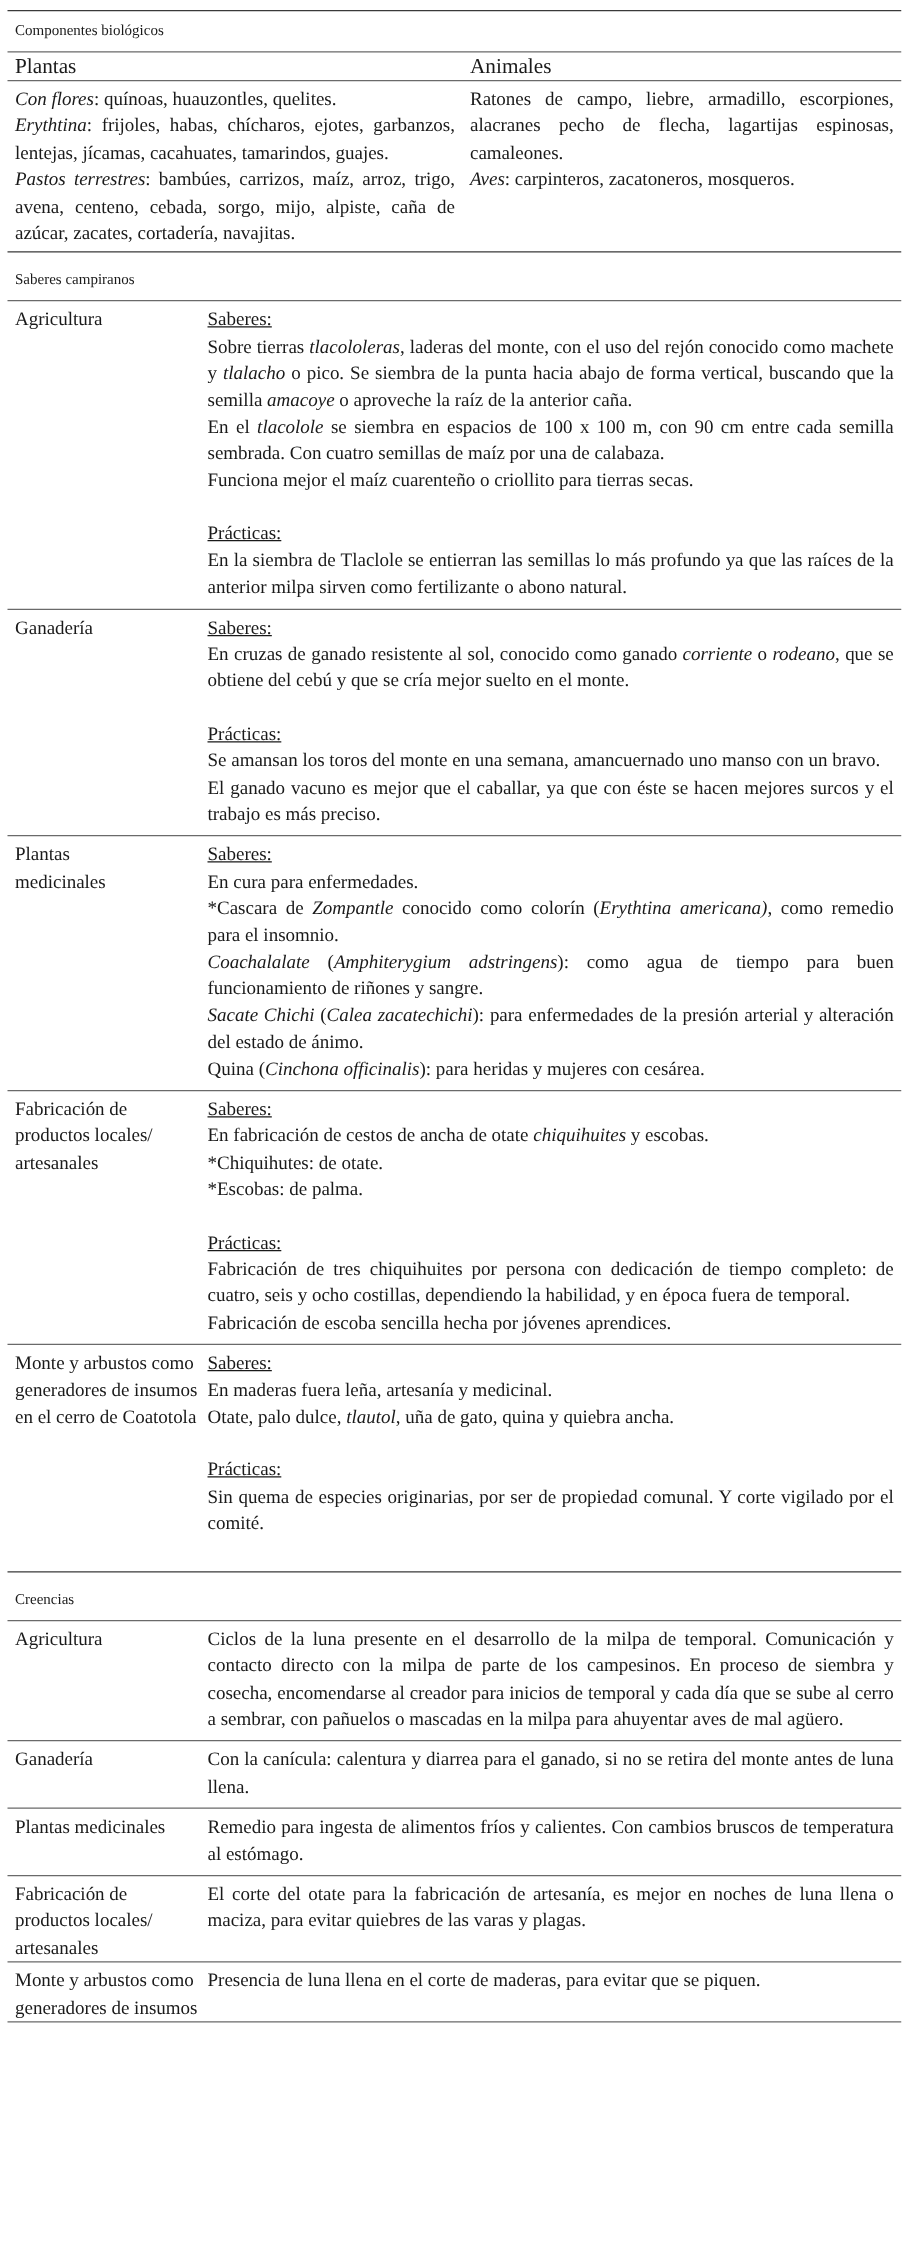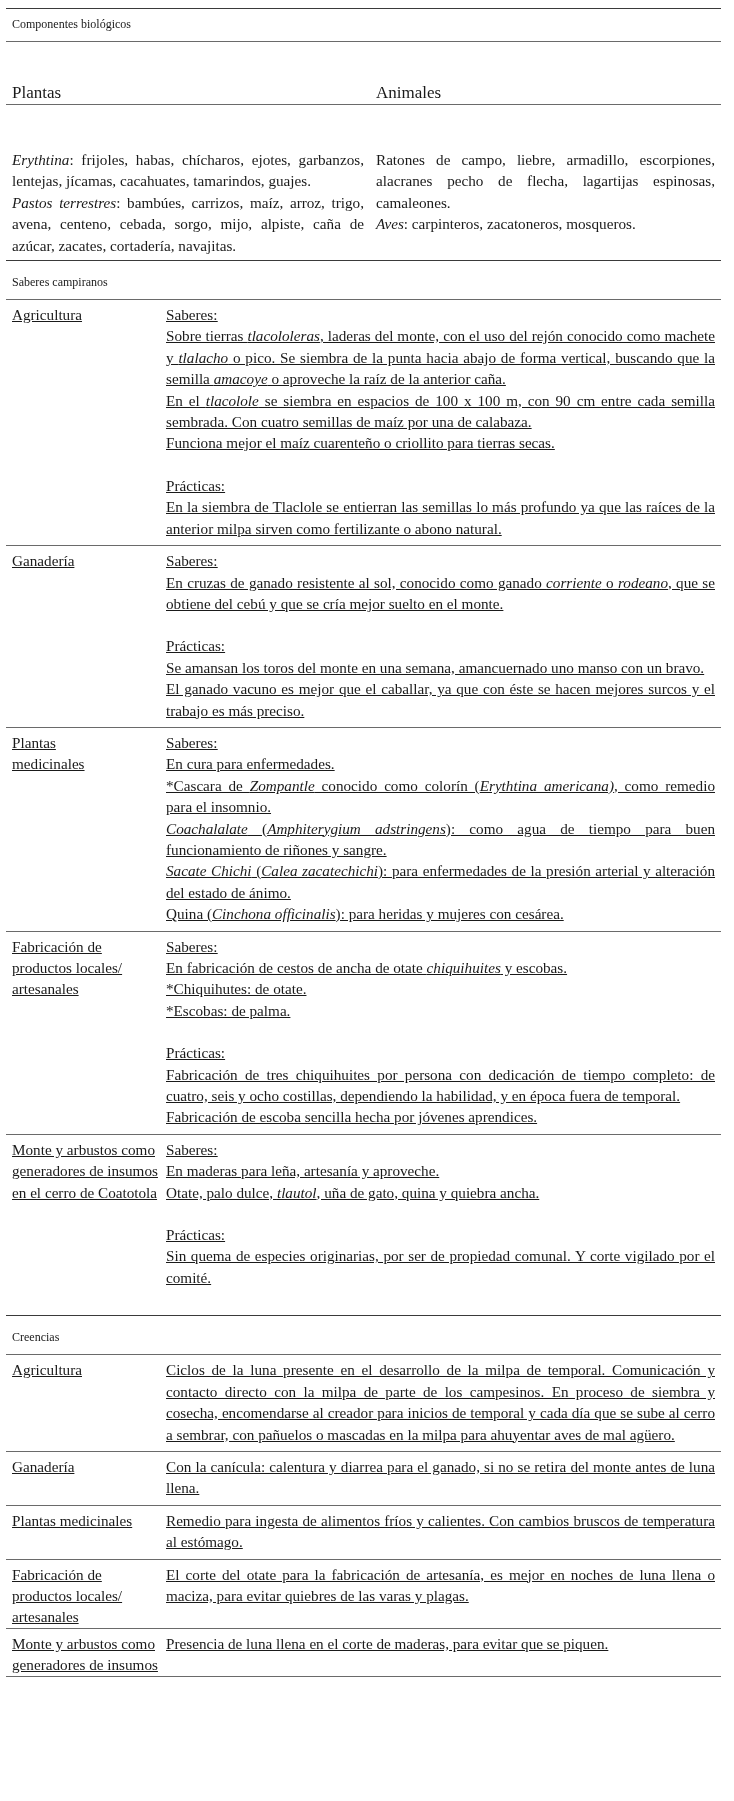--- a/index.html
+++ b/index.html
@@ -2,26 +2,26 @@
 <html><head>
 <meta charset="utf-8">
 <style>
   html, body { margin: 0; padding: 0; background: #ffffff; }
   body { width: 734px; height: 1801px; position: relative; font-family: "Liberation Serif", "DejaVu Serif", serif; color: #1a1a1a; font-size: 15.2px; }
   .page { position: absolute; left: 6px; top: 8px; width: 715px; }
   .rule-thick { border-top: 1.6px solid #3a3a3a; }
   .rule { border-top: 1.4px solid #6a6a6a; }
   .sec-title { padding: 5px 6px 6px 6px; line-height: 21px; font-size: 12px; }
   .two-col { display: flex; }
-  .two-col .col { box-sizing: border-box; padding: 0 6px; margin-top: 40px; }
+  .two-col .col { box-sizing: border-box; padding: 0 6px; }
   .two-col .col.left { width: 364px; }
   .two-col .col.right { width: 351px; }
   .col-head { padding-top: 4px; padding-bottom: 6px; font-size: 17px; line-height: 22px; }
   .para { text-align: justify; line-height: 21.4px; }
-  .row { display: flex; text-decoration: underline; }
+  .row { display: flex; }
   .row .lab { width: 160px; box-sizing: border-box; padding: 4px 6px 0 6px; line-height: 21.4px; }
   .row .content { width: 555px; box-sizing: border-box; padding: 4px 6px 6px 0; line-height: 21.4px; text-align: justify; }
   .u { text-decoration: underline; }
   .gap { height: 21px; }
   i { font-style: italic; }
 </style>
 </head>
 <body>
 
 <div class="page">
@@ -29,20 +29,21 @@
   <div class="rule-thick"></div>
   <div class="sec-title">Componentes biológicos</div>
   <div class="rule"></div>
   <div class="two-col">
     <div class="col left col-head">Plantas</div>
     <div class="col right col-head">Animales</div>
   </div>
   <div class="rule"></div>
   <div class="two-col" style="padding-top:4px; padding-bottom:4px;">
     <div class="col left">
+      <div class="para"><i>Con flores</i><span>: quínoas, huauzontles, quelites.</span></div>
       <div class="para"><i>Erythtina</i><span>: frijoles, habas, chícharos, ejotes, garbanzos, lentejas, jícamas, cacahuates, tamarindos, guajes.</span></div>
       <div class="para"><i>Pastos terrestres</i><span>: bambúes, carrizos, maíz, arroz, trigo, avena, centeno, cebada, sorgo, mijo, alpiste, caña de azúcar, zacates, cortadería, navajitas.</span></div>
     </div>
     <div class="col right">
       <div class="para">Ratones de campo, liebre, armadillo, escorpiones, alacranes pecho de flecha, lagartijas espinosas, camaleones.</div>
       <div class="para"><i>Aves</i><span>: carpinteros, zacatoneros, mosqueros.</span></div>
     </div>
   </div>
   <div class="rule-thick"></div>
 
@@ -102,21 +103,21 @@
       <div>Fabricación de tres chiquihuites por persona con dedicación de tiempo completo: de cuatro, seis y ocho costillas, dependiendo la habilidad, y en época fuera de temporal.</div>
       <div>Fabricación de escoba sencilla hecha por jóvenes aprendices.</div>
     </div>
   </div>
   <div class="rule"></div>
 
   <div class="row">
     <div class="lab">Monte y arbustos como generadores de insumos en el cerro de Coatotola</div>
     <div class="content" style="padding-bottom:27px;">
       <div class="u">Saberes:</div>
-      <div>En maderas para leña, artesanía y aproveche.</div>
+      <div>En maderas fuera leña, artesanía y medicinal.</div>
       <div><span>Otate, palo dulce, </span><i>tlautol</i><span>, uña de gato, quina y quiebra ancha.</span></div>
       <div class="gap"></div>
       <div class="u">Prácticas:</div>
       <div>Sin quema de especies originarias, por ser de propiedad comunal. Y corte vigilado por el comité.</div>
     </div>
   </div>
   <div class="rule-thick"></div>
 
   <div style="height:6px"></div>
   <div class="sec-title">Creencias</div>

